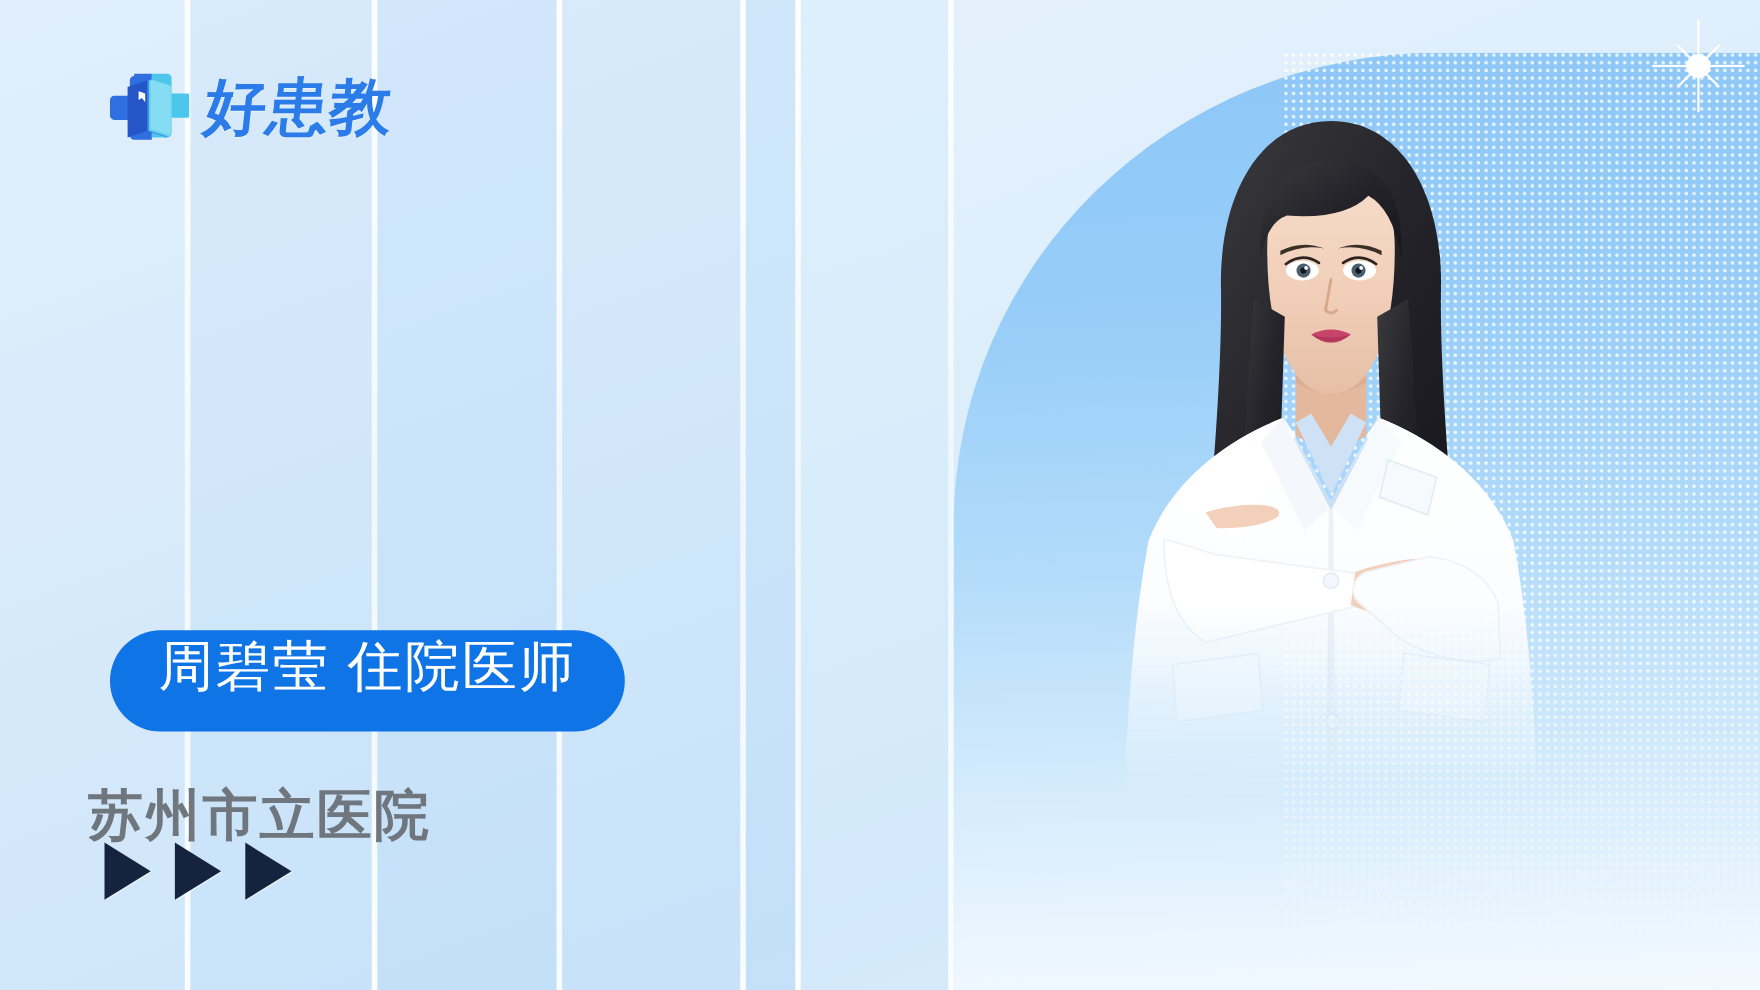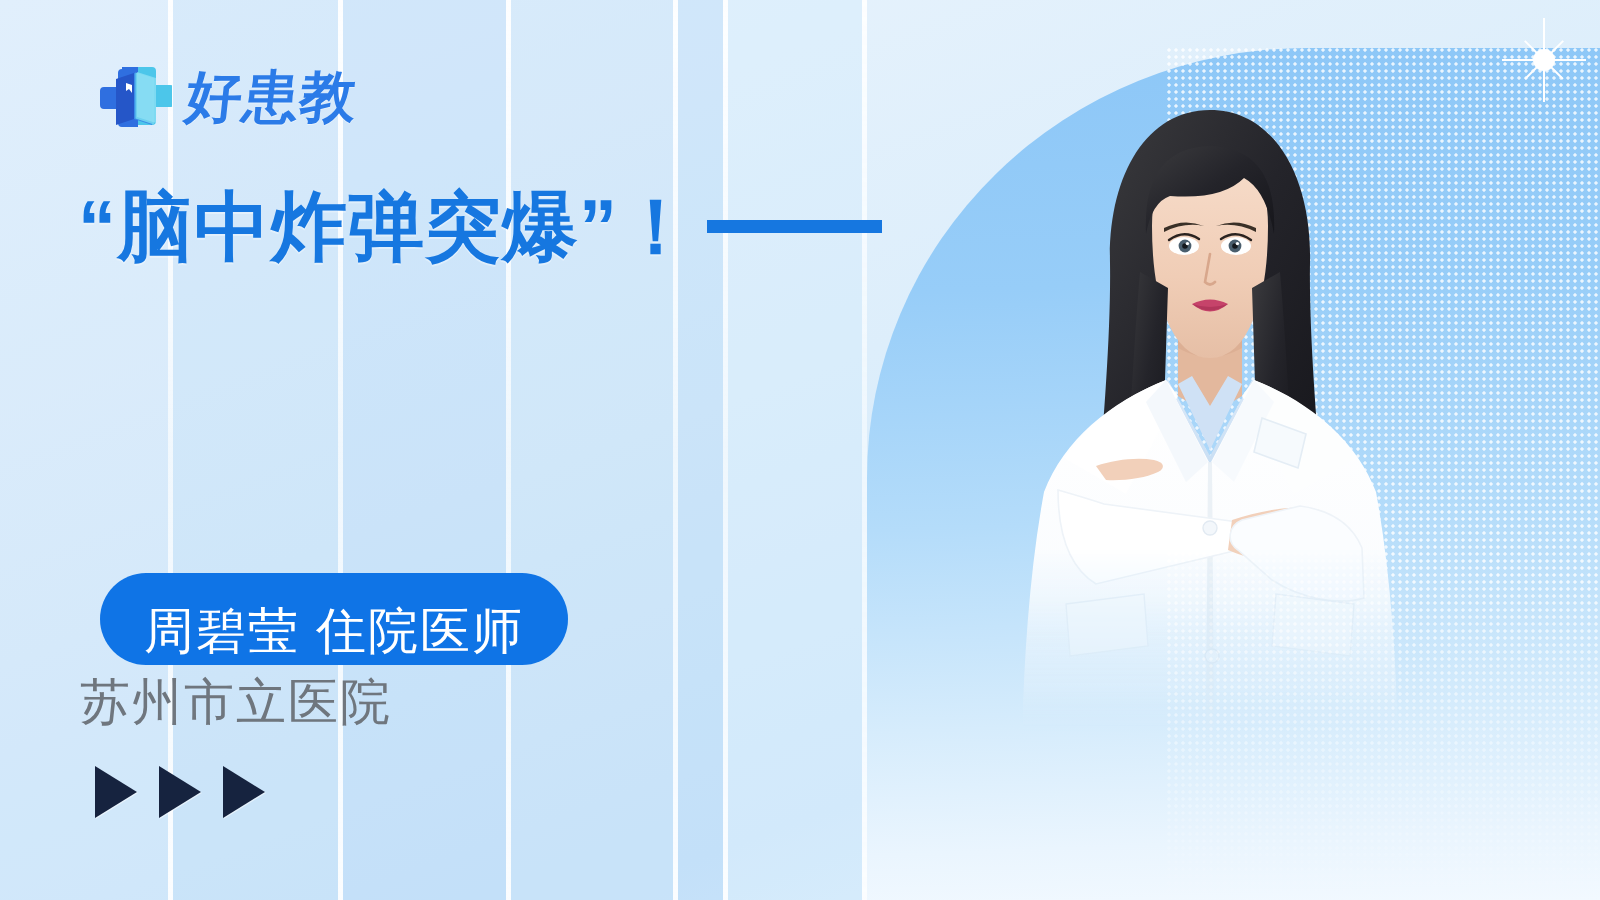--- a/index.html
+++ b/index.html
@@ -94,29 +94,29 @@
     color:#1677e0; letter-spacing:1px;
     text-shadow:0 2px 0 rgba(255,255,255,.35);
   }
   .headline .l1, .headline .l2 { display:block; white-space:nowrap; }
   .dash { display:inline-block; vertical-align:.26em; width:175px; height:13px; background:#1677e0; margin-left:12px; }
 
   
   .badge {
     position:absolute; z-index:7; left:100px; top:573px;
     height:92px; padding:0 44px;
-    display:flex; align-items:flex-end;
+    display:flex; align-items:flex-start;
     background:#0f74e6;
     border-radius:46px;
     color:#fff; font-size:50px; font-weight:500; letter-spacing:2px;
     white-space:nowrap;
   }
   .hospital {
-    position:absolute; z-index:7; left:80px; top:669px;
-    font-size:50px; color:#6f767e; letter-spacing:2px; font-weight:400;
+    position:absolute; z-index:7; left:80px; top:708px;
+    font-size:50px; color:#6f767e; letter-spacing:2px; font-weight:700;
     white-space:nowrap;
   }
 
   
   .arrows { position:absolute; z-index:7; left:95px; top:766px; display:flex; gap:22px; }
   .arrow {
     width:0; height:0;
     border-left:42px solid #16233f;
     border-top:26px solid transparent;
     border-bottom:26px solid transparent;
@@ -278,21 +278,20 @@
         <path d="M46 18 L64 24 L64 70 L46 64 Z" fill="#3a8fe8"></path>
         <path d="M47.5 17.6 L66 23.6 L66 69.6 L47.5 63.6 Z" fill="#6fd4ef" opacity=".95"></path>
         <path d="M49 17 L68 23 L68 68 L49 62 Z" fill="#8fe0f4" opacity=".75"></path>
         <path d="M38 28 L44 30 L44 38 L41 34 L38 36 Z" fill="#ffffff"></path>
       </svg>
     </span>
     <span class="logo-text">好患教</span>
   </div>
 
   <div class="headline">
-    <span class="l1"><span>“脑中炸弹突爆”！</span><span class="dash"></span></span>
   </div>
 
   <div class="badge">
     <span>周碧莹 住院医师</span>
   </div>
   <div class="hospital">苏州市立医院</div>
 
   <div class="arrows">
     <span class="arrow"></span>
     <span class="arrow"></span>

